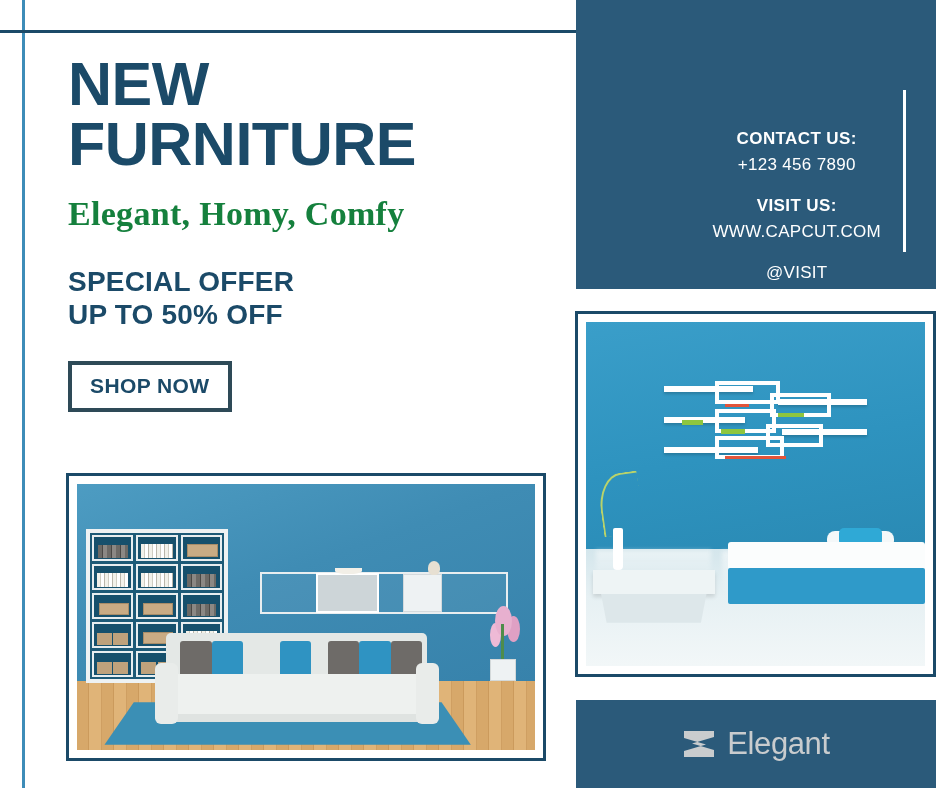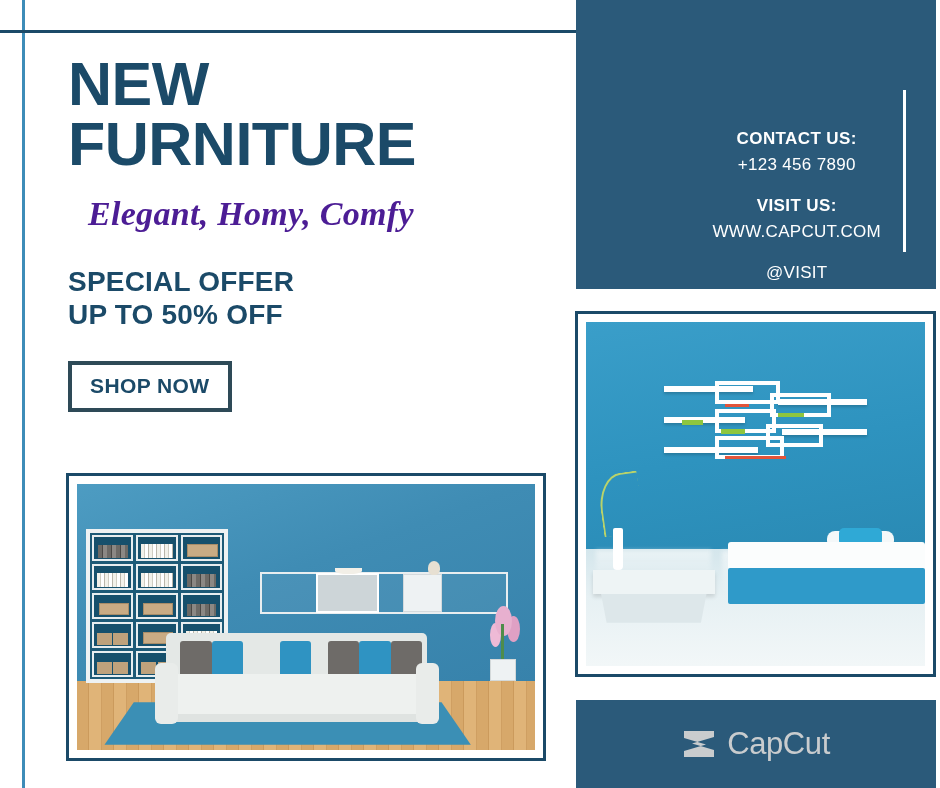--- a/index.html
+++ b/index.html
@@ -51,27 +51,25 @@
     font-weight: bold;
     font-size: 61px;
     line-height: 0.98;
     letter-spacing: -0.5px;
     text-transform: uppercase;
   }
   .headline .line2 { display: block; margin-top: 0; }
 
   .tagline {
     margin-top: 20px;
-    color: #4c1d95;
+    color: #15803d;
     font-family: "Liberation Serif", serif;
-    font-style: italic;
     font-weight: bold;
     font-size: 34px;
     letter-spacing: 0.3px;
-    margin-left: 20px;
   }
 
   .offer {
     margin-top: 32px;
     color: #1b4a68;
     font-weight: bold;
     font-size: 28px;
     line-height: 1.2;
     letter-spacing: 0.2px;
   }
@@ -501,16 +499,16 @@
       </div>
     </div>
   </div>
 
   <div class="logo-panel">
     <span>
       <svg class="logo-mark" viewBox="0 0 34 30" aria-hidden="true">
         <path d="M2 2 L32 2 L32 8 L10 14.5 L32 21 L32 28 L2 28 L2 22 L24 15.5 L2 9 Z" fill="#c9ccce"></path>
       </svg>
     </span>
-    <span class="logo-word">CapCut</span>
+    <span class="logo-word">Elegant</span>
   </div>
 
 </div>
 
 </body></html>

